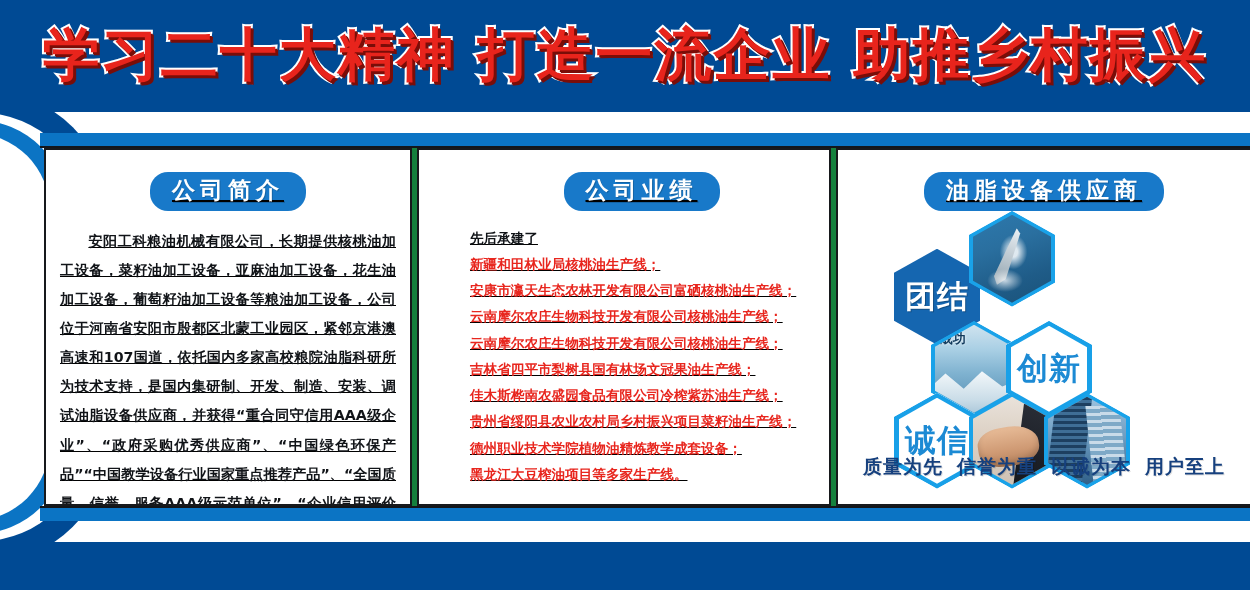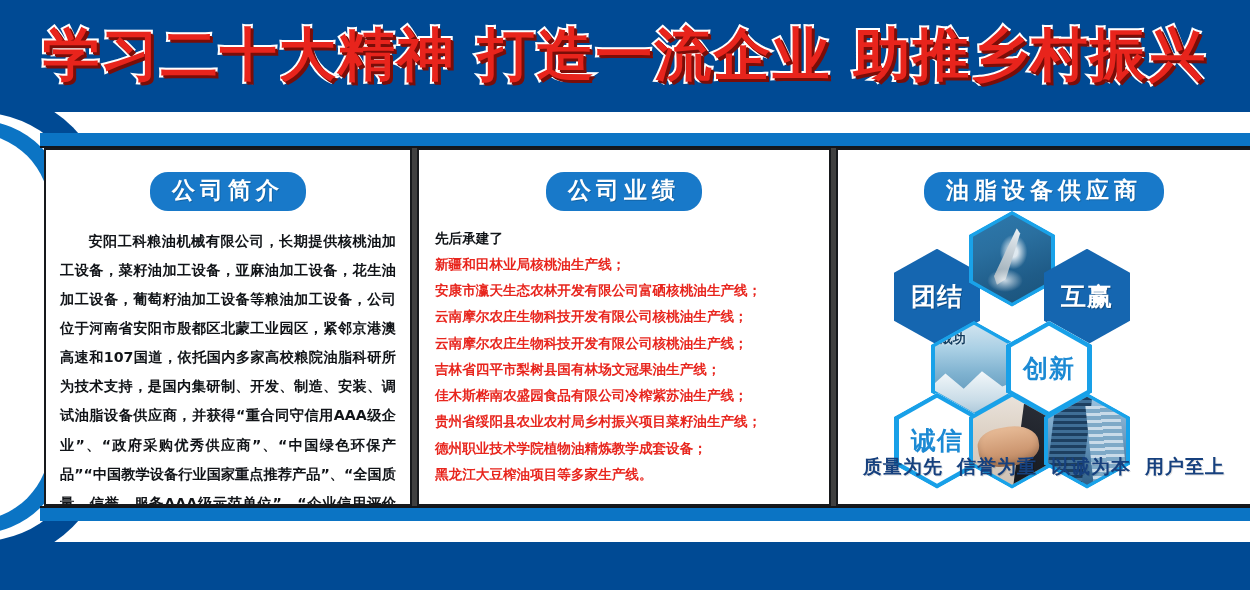--- a/index.html
+++ b/index.html
@@ -62,30 +62,30 @@
   .rail.bottom{bottom:21px;border-bottom:1px solid #0b74c4;}
   .rail-line{
     position:absolute;left:40px;right:0;height:2px;background:#13161a;
   }
   .rail-line.top{top:34px;}
   .rail-line.bottom{bottom:34px;}
 
   
   .panels{
     position:absolute;left:44px;top:36px;right:0px;bottom:36px;
-    display:flex;background:#404040;
+    display:flex;background:#15803d;text-decoration:underline;
   }
   .panel{
     position:relative;background:#ffffff;
     border:2px solid #17191c;
     box-sizing:border-box;
     overflow:hidden;
   }
   .panel.left{width:368px;margin-right:5px;}
-  .panel.mid{width:414px;margin-right:5px;}
+  .panel.mid{width:414px;margin-right:5px;padding-left:35px;}
   .panel.right{flex:1;border-right:none;}
 
   .badge-wrap{width:100%;display:flex;justify-content:center;}
   .badge{
     display:inline-block;background:#1879c9;color:#ffffff;
     border-radius:18px;padding:4px 22px 6px 22px;
     font-size:23px;font-weight:bold;letter-spacing:5px;
     font-family:"DejaVu Sans","Liberation Sans",sans-serif;
     line-height:1.25;
     text-shadow:1px 1px 0 rgba(0,0,0,.18);
@@ -115,21 +115,21 @@
   
   .hexfield{
     position:relative;width:100%;height:255px;margin-top:6px;
   }
   .hex{
     position:absolute;width:86px;height:96px;
     clip-path:polygon(50% 0%,100% 25%,100% 75%,50% 100%,0% 75%,0% 25%);
     display:flex;align-items:center;justify-content:center;
   }
   .hex .label{
-    font-size:25px;font-weight:bold;letter-spacing:1px;
+    font-size:31px;font-weight:bold;letter-spacing:1px;
     font-family:"DejaVu Sans","Liberation Sans",sans-serif;
     line-height:1;
   }
   .hex.solid{background:#1566b0;}
   .hex.solid .label{color:#ffffff;text-shadow:1px 1px 0 rgba(0,0,0,.25);}
   .hex.outline{
     background:#ffffff;
     box-shadow:0 0 0 0 transparent;
   }
   .hex.outline .inner{
@@ -297,23 +297,20 @@
             <span class="label">团结</span>
           </div>
 
           <div class="hex photo" style="left:131px;top:-6px;">
             <div class="frame"></div>
             <div class="pic">
                 <div class="pic-ship"></div>
               </div>
           </div>
 
-          <div class="hex solid" style="left:206px;top:32px;">
-            <span class="label">互赢</span>
-          </div>
 
           <div class="hex photo" style="left:93px;top:104px;">
             <div class="frame"></div>
             <div class="pic">
               <div class="pic-ice">
                   <span class="cap">成功</span>
                 </div>
             </div>
           </div>
 

